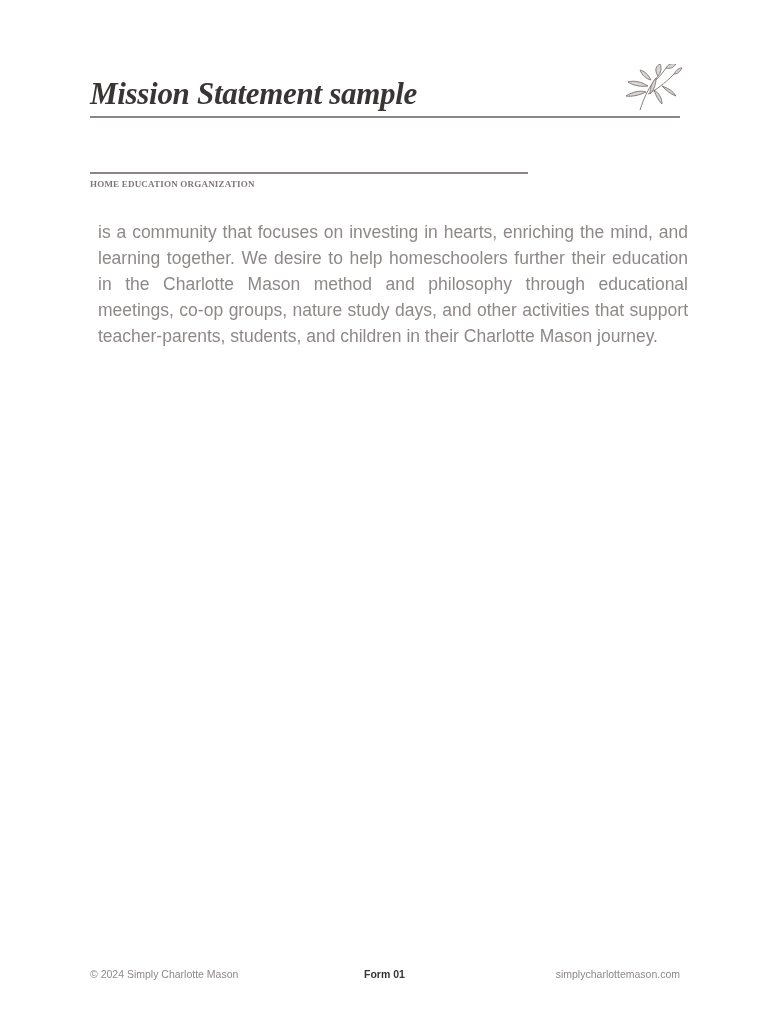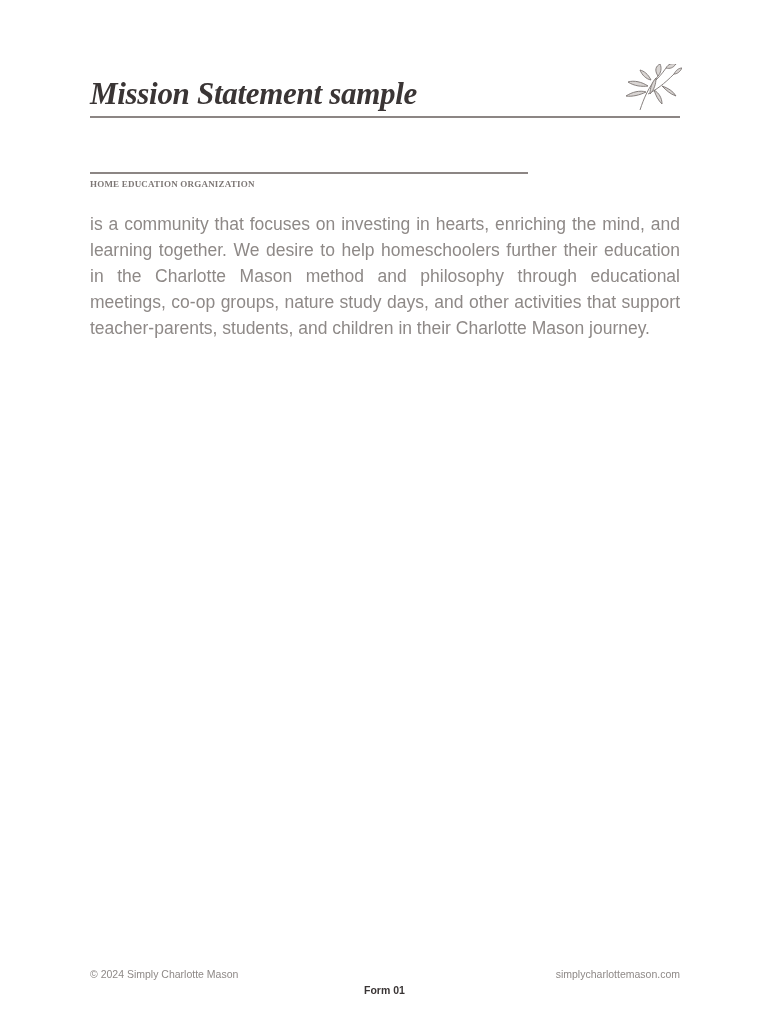--- a/index.html
+++ b/index.html
@@ -25,28 +25,28 @@
       position: absolute; left: 90px; top: 172px; width: 438px; height: 2px;
       background: #8c8684;
     }
     .org-label {
       position: absolute; left: 90px; top: 179px;
       font-size: 9px; font-weight: bold; color: #7d7775; letter-spacing: 0.2px; font-family: Liberation Serif, serif;
     }
     .body-text {
       position: absolute; left: 90px; top: 211px; width: 590px;
       font-size: 17.5px; line-height: 26px; color: #8e8987;
-      text-align: justify; margin: 0;
+      text-align: justify; margin: 8px;
     }
     .footer {
       position: absolute; left: 90px; top: 968px; width: 590px; height: 16px;
       font-size: 10.5px; color: #8e8987;
     }
     .footer-copy { position: absolute; left: 0; top: 0; }
-    .footer-form { position: absolute; left: 274px; top: 0; font-weight: bold; color: #3a3535; margin-top: 16px; }
+    .footer-form { position: absolute; left: 274px; top: 0; font-weight: bold; color: #3a3535; }
     .footer-url { position: absolute; right: 0; top: 0; }
   </style>
 </head>
 <body>
 
 <h1 class="page-title">Mission Statement sample</h1>
 
 <div class="leaf-icon">
   <svg width="64" height="48" viewBox="0 0 64 48" fill="none" stroke="#7a7472" stroke-width="0.9">
     <path d="M22 46 C26 34 30 24 40 12"></path>

